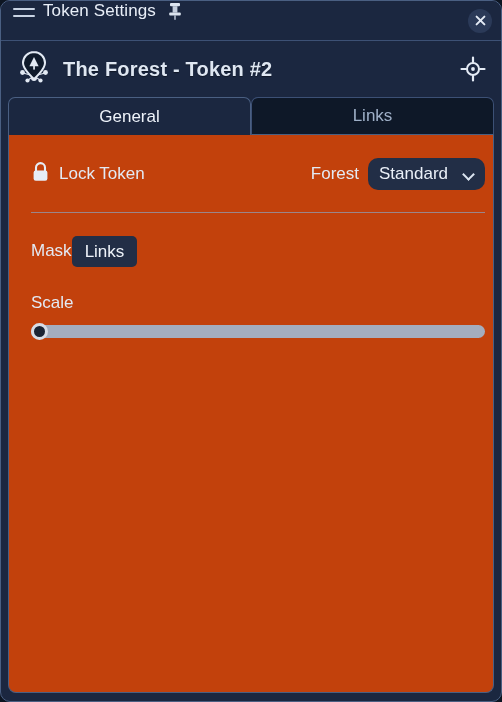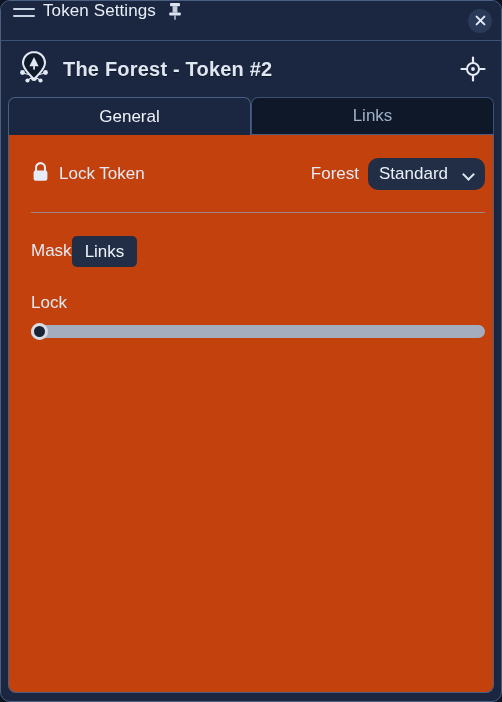--- a/index.html
+++ b/index.html
@@ -399,21 +399,21 @@
       <div class="divider"></div>
 
       <div class="row-mask">
         <span class="mask-label">Mask</span>
         <div class="btn-select">
           <span>Links</span>
         </div>
       </div>
 
       <div class="scale-block">
-        <div class="scale-label">Lock</div>
+        <div class="scale-label">Scale</div>
         <div class="slider">
           <div class="slider-track"></div>
           <div class="slider-thumb"></div>
         </div>
       </div>
 
     </div>
   </div>
 </div>
 

